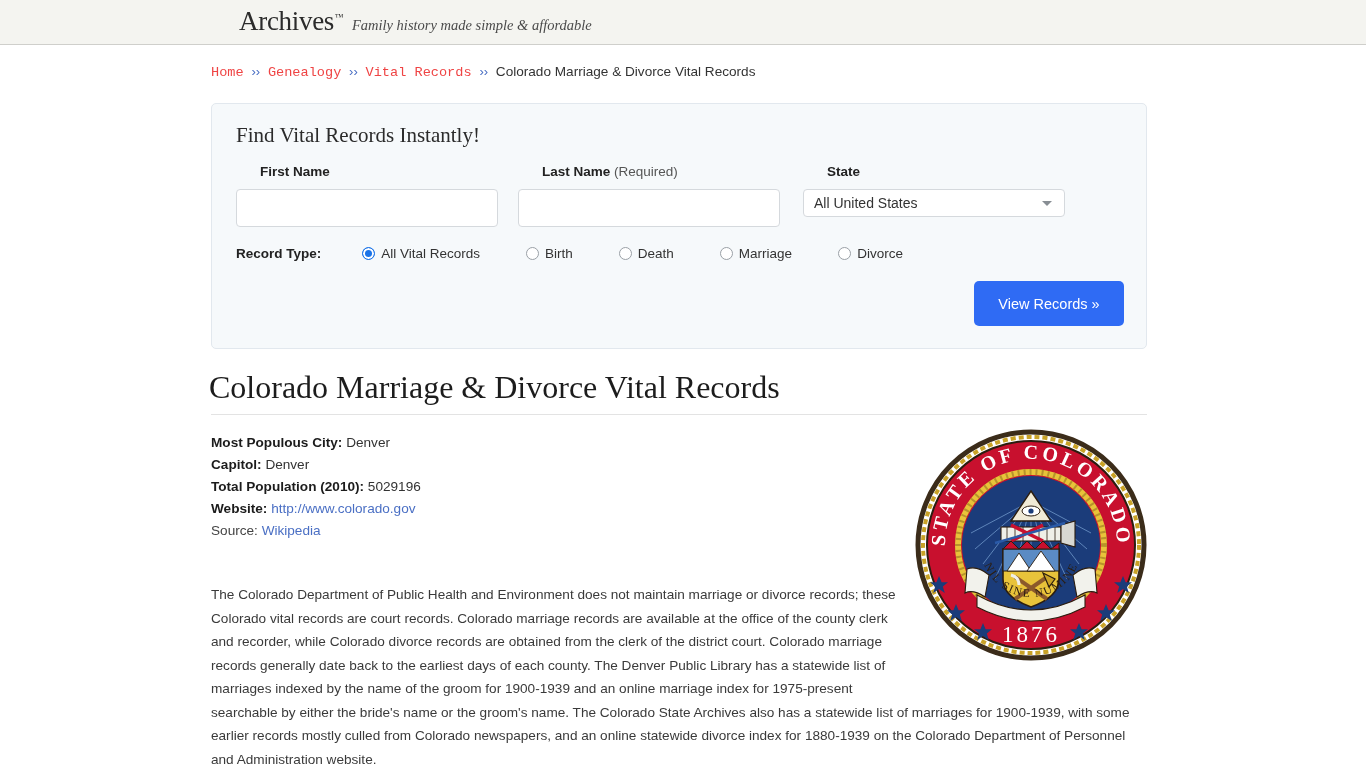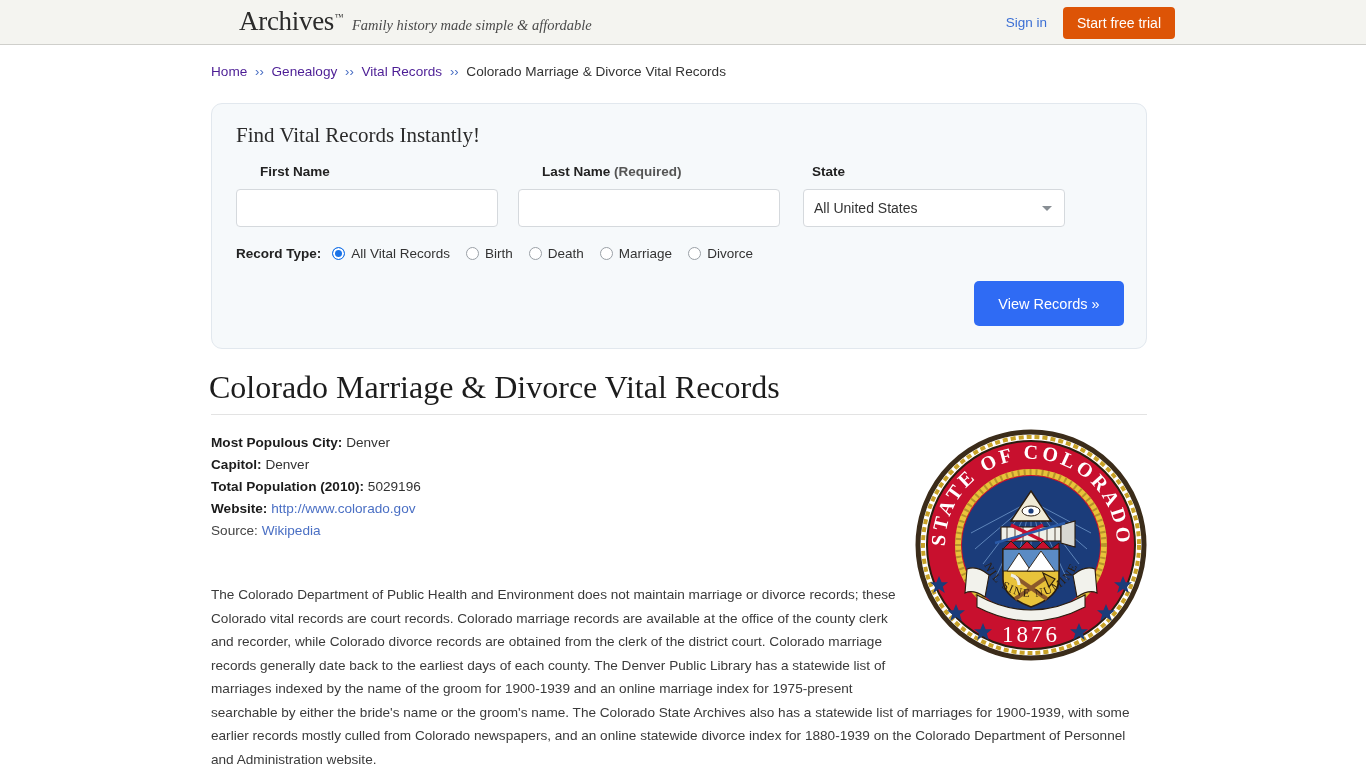--- a/index.html
+++ b/index.html
@@ -88,65 +88,66 @@
   
   .breadcrumb {
     position: absolute;
     left: 211px;
     top: 64px;
     font-size: 13.6px;
     color: #333333;
     white-space: nowrap;
   }
   .breadcrumb a {
-    color: #4c1d95;
+    color: #ef4444;
     text-decoration: none;
     cursor: pointer;
+    font-family: Liberation Mono, monospace;
   }
   .crumb-sep {
     color: #4a6fc4;
     margin: 0 4px;
     font-size: 13px;
   }
   .crumb-current { color: #333333; }
 
   
   .search-panel {
     position: absolute;
     left: 211px;
     top: 103px;
     width: 936px;
     height: 246px;
     background: #f6f9fb;
     border: 1px solid #e2e8ee;
-    border-radius: 11px;
+    border-radius: 5px;
   }
   .panel-title {
     position: absolute;
     left: 24px;
     top: 21px;
     font-family: "Liberation Serif", serif;
     font-size: 21px;
     color: #2b2b2b;
     line-height: 1;
   }
   .field-label {
     position: absolute;
     font-size: 13.5px;
     font-weight: bold;
     color: #222222;
     padding-left: 24px;
   }
   .field-label .opt {
-    font-weight: bold;
+    font-weight: normal;
     color: #555555;
   }
   .lbl-first { left: 24px; top: 60px; }
   .lbl-last  { left: 306px; top: 60px; }
-  .lbl-state { left: 576px; top: 60px; }
+  .lbl-state { left: 591px; top: 60px; }
 
   .text-input {
     position: absolute;
     height: 38px;
     background: #ffffff;
     border: 1px solid #d5d9dd;
     border-radius: 4px;
     font-size: 14px;
     font-family: "Liberation Sans", sans-serif;
     padding: 0 8px;
@@ -154,21 +155,21 @@
     outline: none;
   }
   .in-first { left: 24px; top: 85px; width: 262px; }
   .in-last  { left: 306px; top: 85px; width: 262px; }
 
   .select-wrap {
     position: absolute;
     left: 591px;
     top: 85px;
     width: 262px;
-    height: 38px;
+    height: 28px;
   }
   .select-box {
     width: 100%;
     height: 100%;
     background: #ffffff;
     border: 1px solid #d5d9dd;
     border-radius: 4px;
     display: flex;
     align-items: center;
     padding: 0 10px;
@@ -190,20 +191,21 @@
 
   .radio-row {
     position: absolute;
     left: 24px;
     top: 142px;
     display: flex;
     align-items: center;
     font-size: 13.5px;
     color: #333333;
     white-space: nowrap;
+    gap: 30px;
   }
   .radio-row .rt-label {
     font-weight: bold;
     color: #222222;
     margin-right: 11px;
   }
   .radio-opt {
     display: flex;
     align-items: center;
     margin-right: 16px;
@@ -298,24 +300,20 @@
 </style>
 </head>
 <body>
 
 <div class="site-header">
   <div class="header-inner">
     <div class="logo-wrap">
       <span class="logo-text">Archives</span>
       <span class="logo-tm">™</span>
       <span class="tagline">Family history made simple &amp; affordable</span>
-    </div>
-    <div class="header-right">
-      <a class="sign-in" href="#">Sign in</a>
-      <button class="trial-btn">Start free trial</button>
     </div>
   </div>
 </div>
 
 <div class="breadcrumb">
   <a href="#">Home</a>
   <span class="crumb-sep">››</span>
   <a href="#">Genealogy</a>
   <span class="crumb-sep">››</span>
   <a href="#">Vital Records</a>

